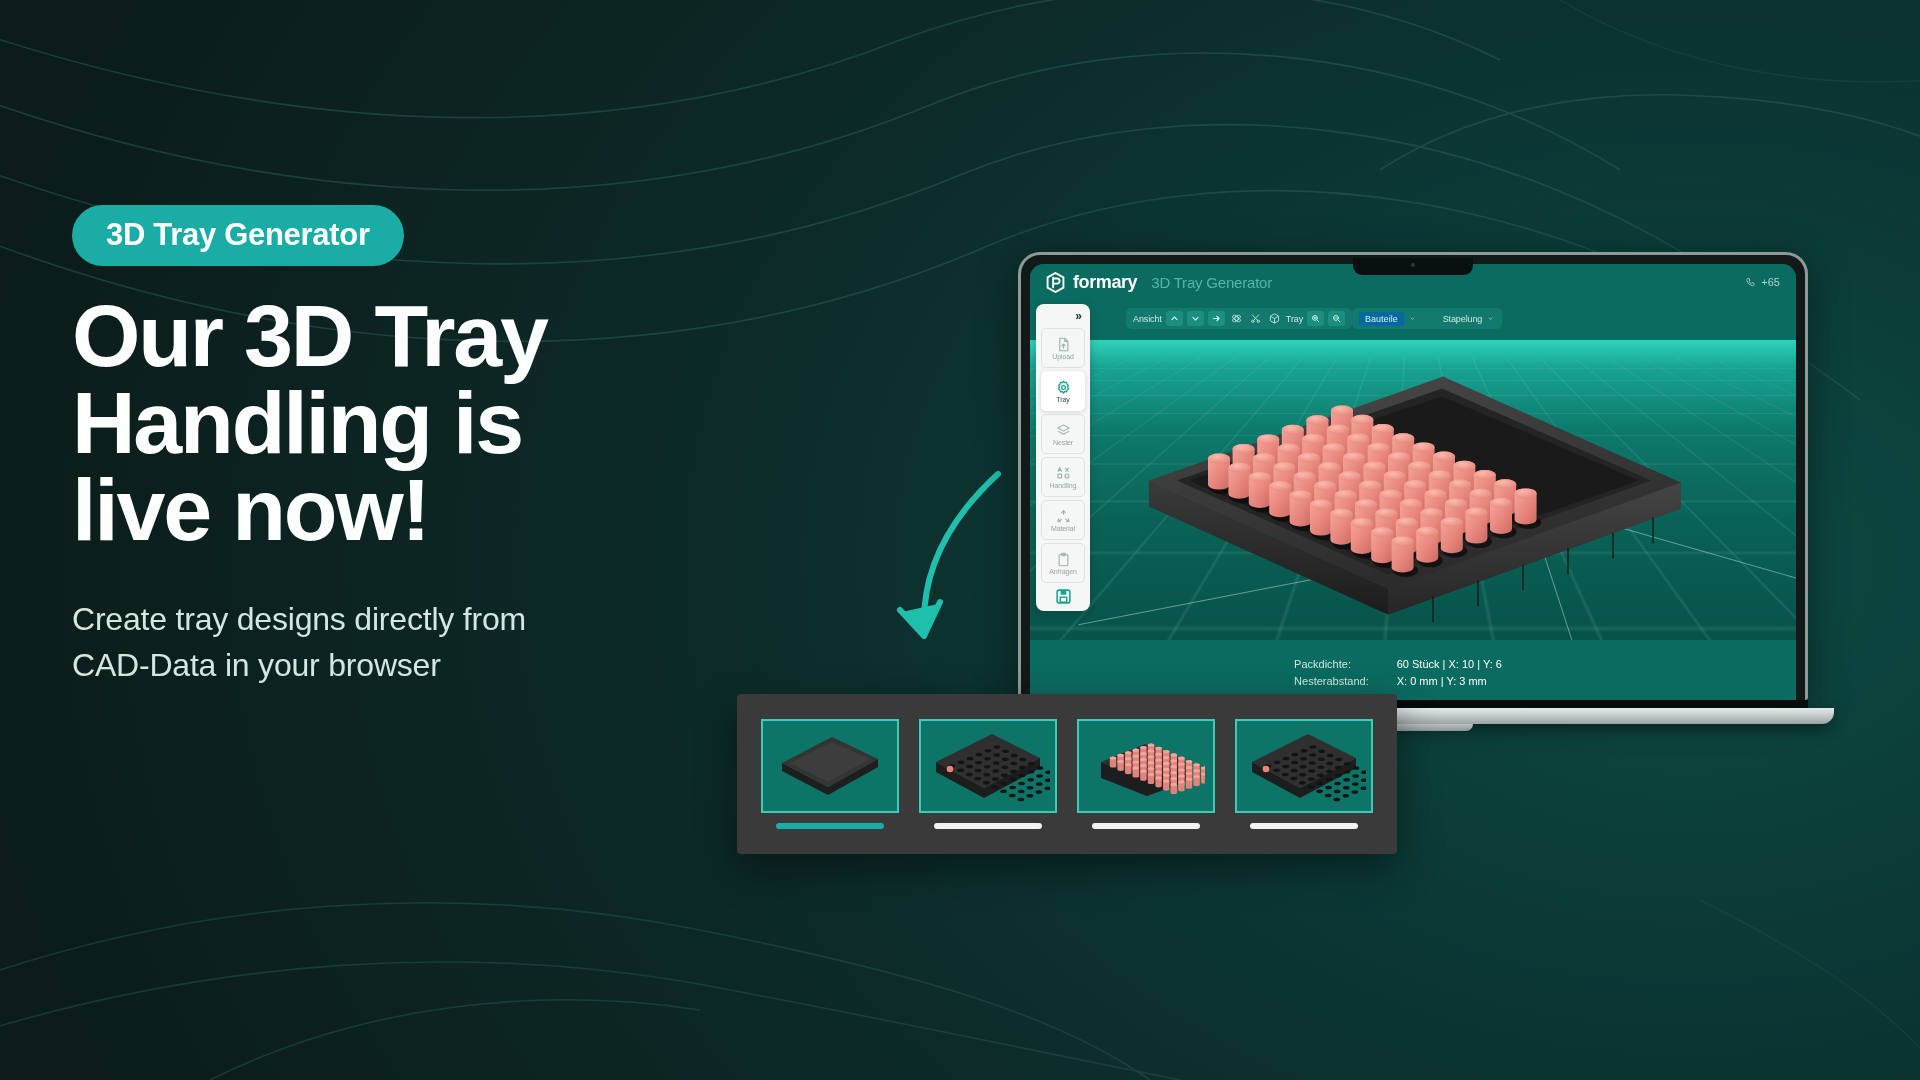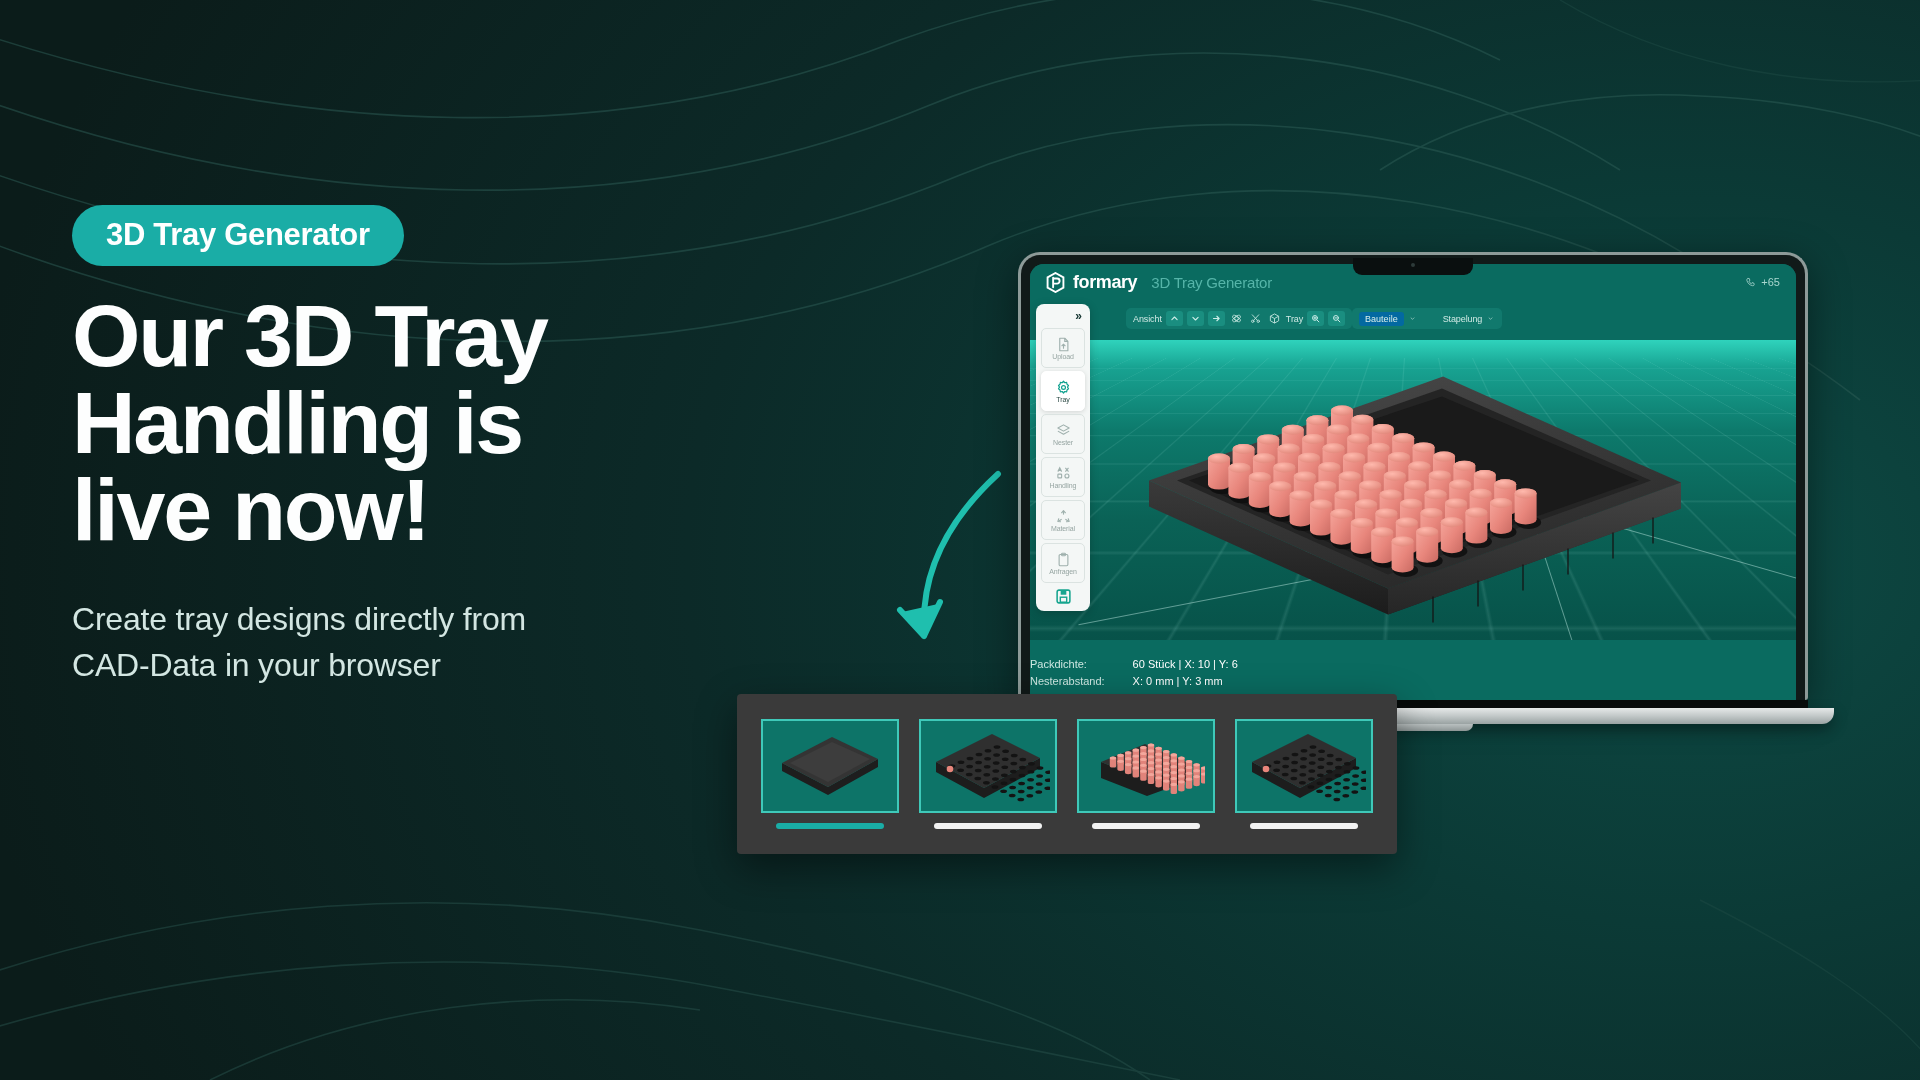--- a/index.html
+++ b/index.html
@@ -204,21 +204,21 @@
   }
   .axis {
     position:absolute; height:1px; background:rgba(205,245,238,.45);
   }
   .tray3d { position:absolute; left:50%; top:50%; transform:translate(-50%,-46%); }
 
   
   .infobar {
     position:absolute; left:0; right:0; bottom:0; height:56px;
     background:#0a6b60;
-    display:flex; align-items:center; justify-content:flex-start;
+    display:flex; align-items:center; justify-content:center;
     padding-right:30px;
     z-index:4;
   }
   .info-table { display:grid; grid-template-columns:auto auto; row-gap:5px; column-gap:28px; }
   .info-k { color:#cfe8e3; font-size:11px; }
   .info-v { color:#ffffff; font-size:11px; }
 
   
   .carousel {
     position:absolute; left:737px; top:694px; width:660px; height:160px;

